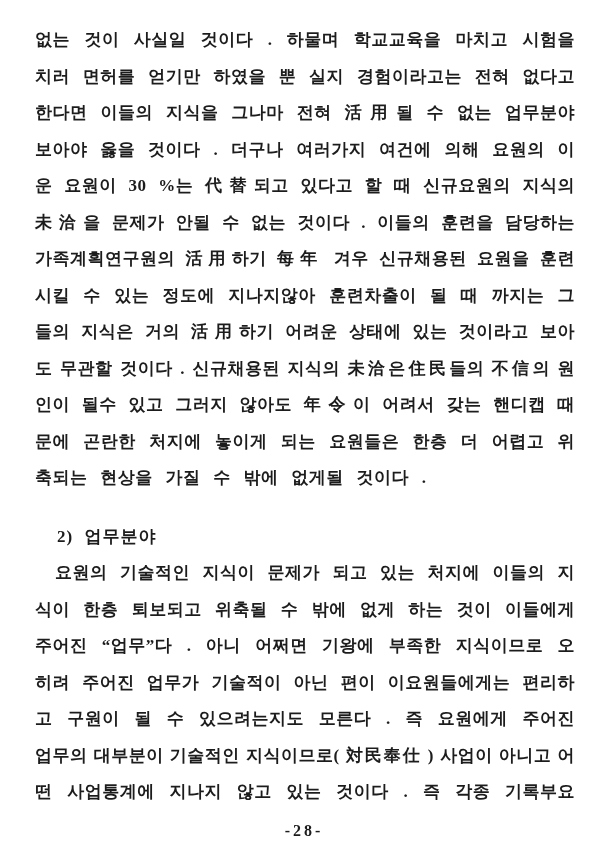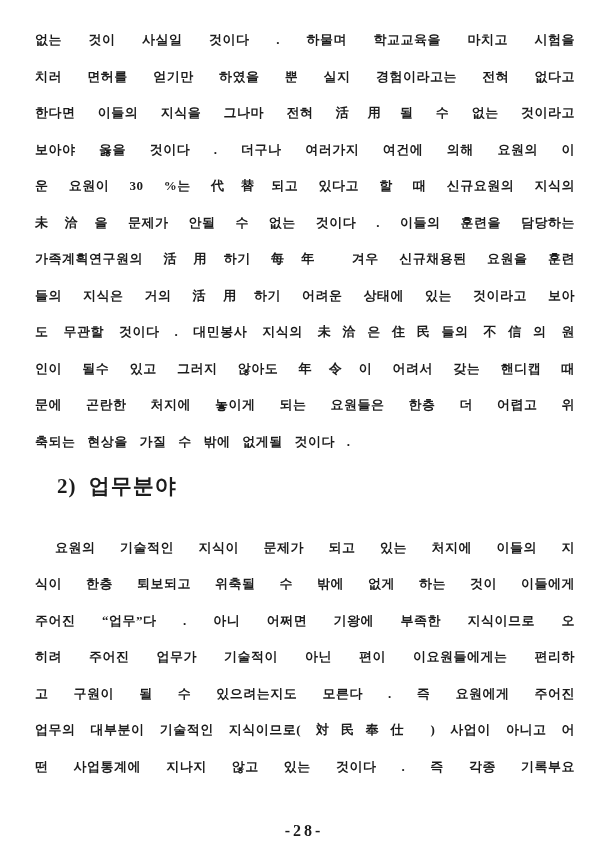--- a/index.html
+++ b/index.html
@@ -19,43 +19,42 @@
   }
   .text-block {
     position: absolute;
     top: 22px;
     left: 35px;
     width: 540px;
   }
   .line {
     height: 36.5px;
     line-height: 36.5px;
-    font-size: 13px;
+    font-size: 17px;
     letter-spacing: 0.5px;
     white-space: nowrap;
     word-spacing: 8px;
     overflow: visible;
   }
   .line.just {
     white-space: normal;
     text-align: justify;
     text-align-last: justify;
     word-spacing: normal;
   }
   .line.ind {
     padding-left: 20px;
-    margin-top: 25px;
   }
   .heading-line {
     height: 36.5px;
     line-height: 36.5px;
-    font-size: 21px;
+    font-size: 17px;
     letter-spacing: 1px;
     padding-left: 22px;
-    margin-top: 8px;
+    margin-top: 22px;
     word-spacing: 6px;
     font-family: Liberation Serif, serif;
   }
   .page-number {
     position: absolute;
     left: 0;
     right: 0;
     top: 822px;
     text-align: center;
     font-size: 16px;
@@ -64,27 +63,28 @@
   }
 </style>
 </head>
 <body>
 
 <div class="page">
   <div class="text-block">
     <div>
         <div class="line just">없는 것이 사실일 것이다 . 하물며 학교교육을 마치고 시험을</div>
         <div class="line just">치러 면허를 얻기만 하였을 뿐 실지 경험이라고는 전혀 없다고</div>
-        <div class="line just">한다면 이들의 지식을 그나마 전혀 活用될 수 없는 것이라고</div>
+        <div class="line just">한다면 이들의 지식을 그나마 전혀 活用될 수 없는 업무분야</div>
         <div class="line just">보아야 옳을 것이다 . 더구나 여러가지 여건에 의해 요원의 이</div>
         <div class="line just">운 요원이 30 %는 代替되고 있다고 할 때 신규요원의 지식의</div>
         <div class="line just">未洽을 문제가 안될 수 없는 것이다 . 이들의 훈련을 담당하는</div>
         <div class="line just">가족계획연구원의 活用하기 每年 겨우 신규채용된 요원을 훈련</div>
+        <div class="line just">시킬 수 있는 정도에 지나지않아 훈련차출이 될 때 까지는 그</div>
         <div class="line just">들의 지식은 거의 活用하기 어려운 상태에 있는 것이라고 보아</div>
-        <div class="line just">도 무관할 것이다 . 대민봉사 지식의 未洽은住民들의 不信의 원</div>
+        <div class="line just">도 무관할 것이다 . 신규채용된 지식의 未洽은住民들의 不信의 원</div>
         <div class="line just">인이 될수 있고 그러지 않아도 年令이 어려서 갖는 핸디캡 때</div>
         <div class="line just">문에 곤란한 처지에 놓이게 되는 요원들은 한층 더 어렵고 위</div>
         <div class="line">축되는 현상을 가질 수 밖에 없게될 것이다 .</div>
       </div>
     <div class="heading-line">2) 업무분야</div>
     <div>
         <div class="line just ind">요원의 기술적인 지식이 문제가 되고 있는 처지에 이들의 지</div>
         <div class="line just">식이 한층 퇴보되고 위축될 수 밖에 없게 하는 것이 이들에게</div>
         <div class="line just">주어진 “업무”다 . 아니 어쩌면 기왕에 부족한 지식이므로 오</div>
         <div class="line just">히려 주어진 업무가 기술적이 아닌 편이 이요원들에게는 편리하</div>

